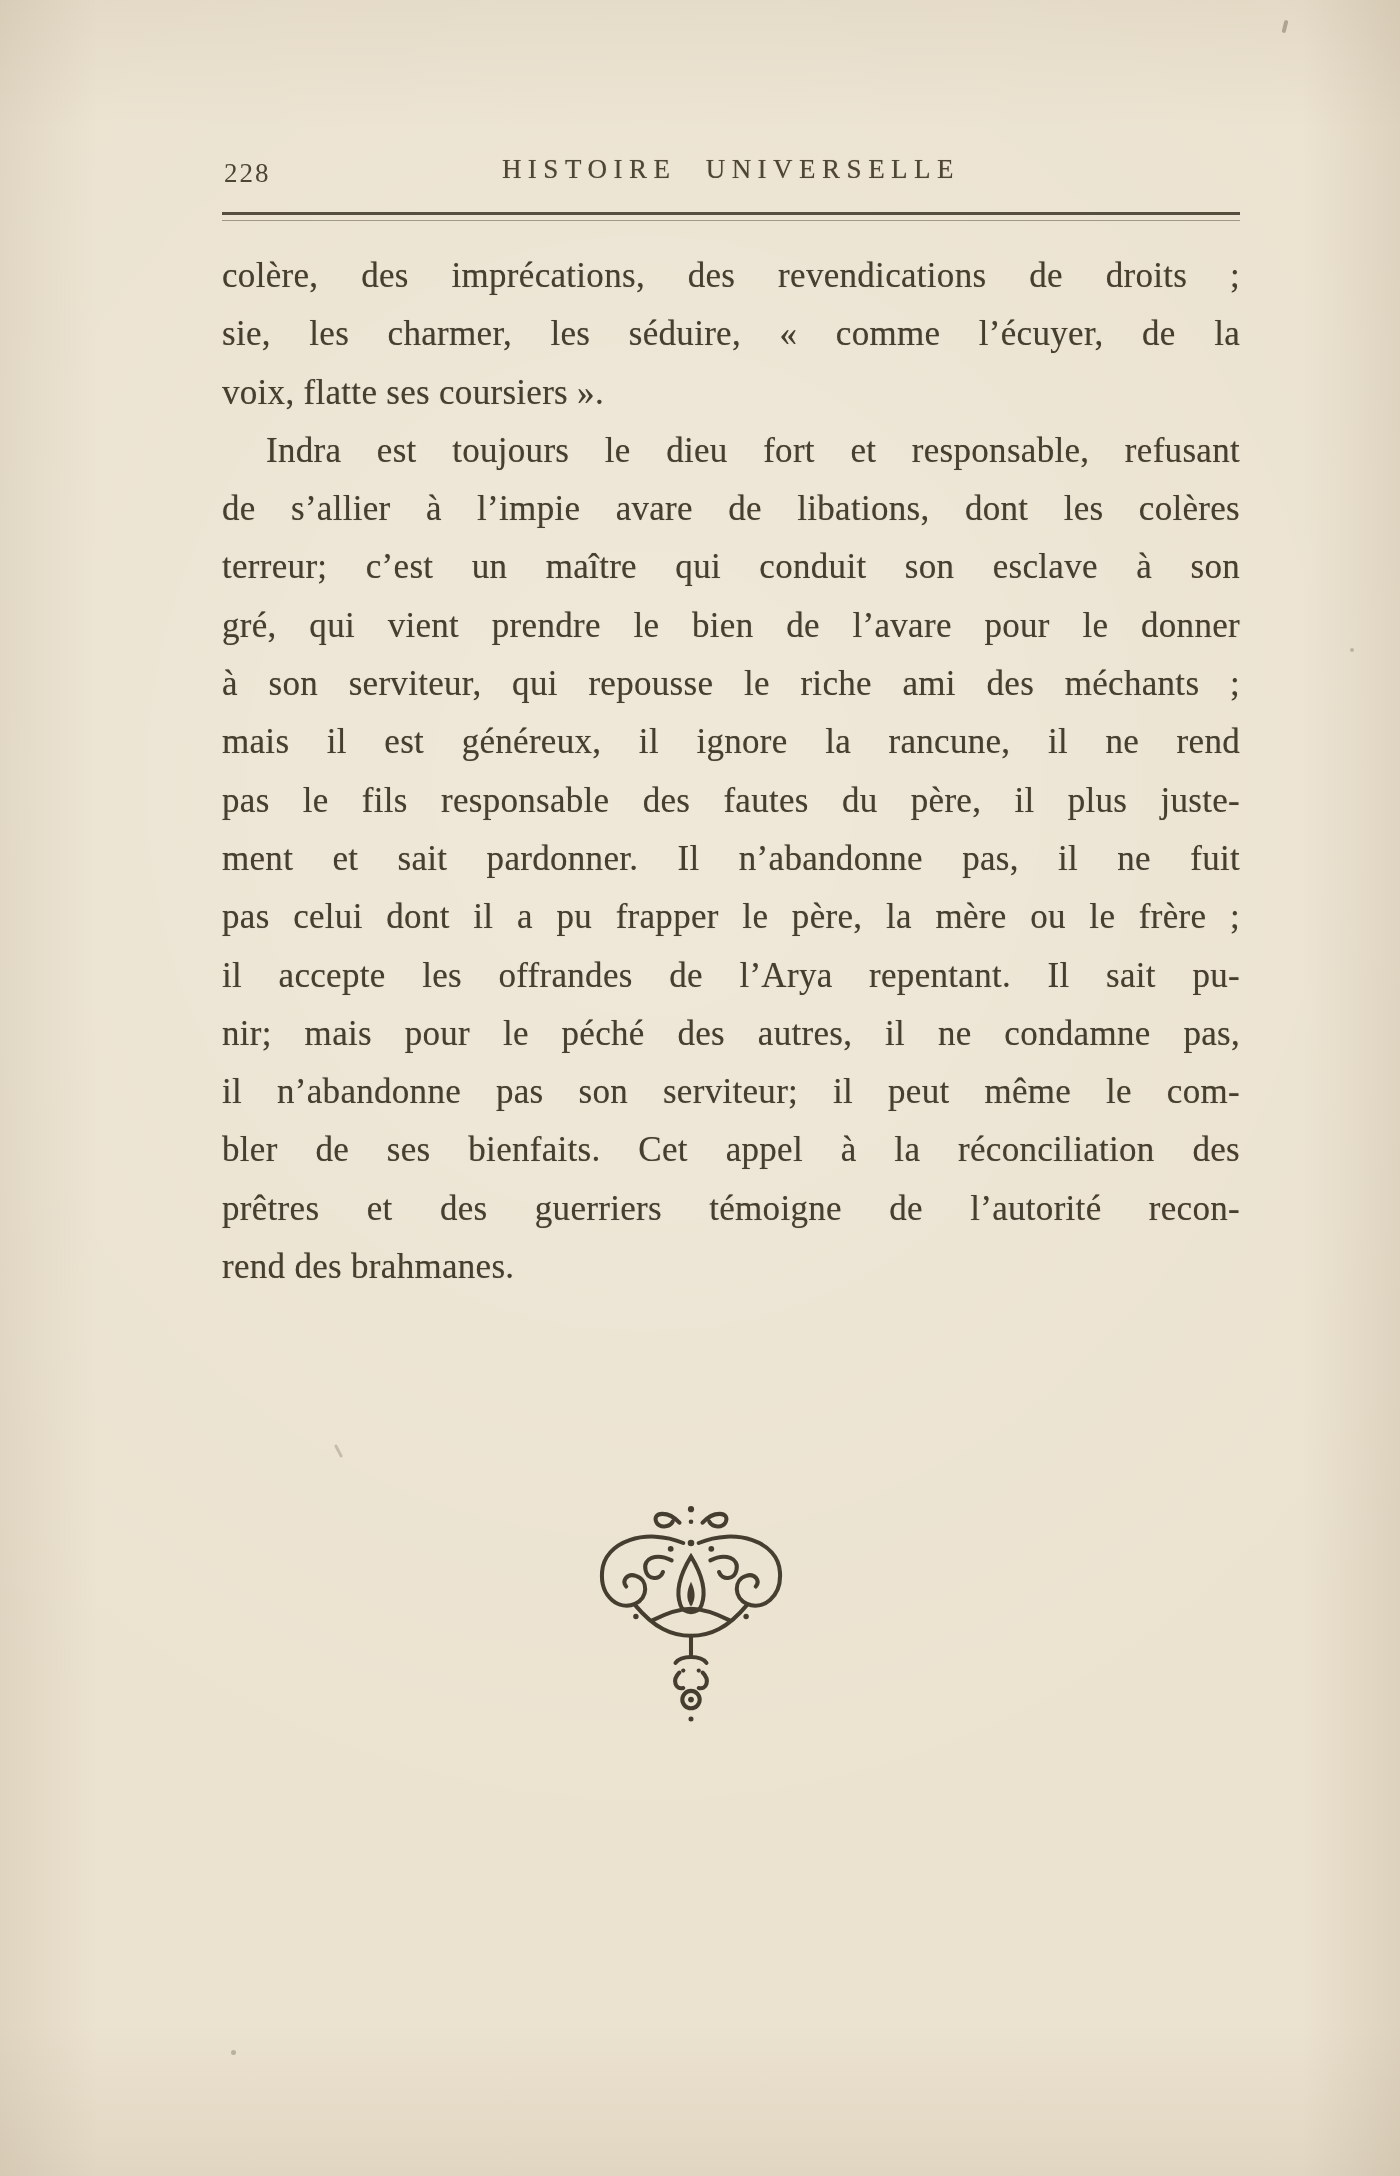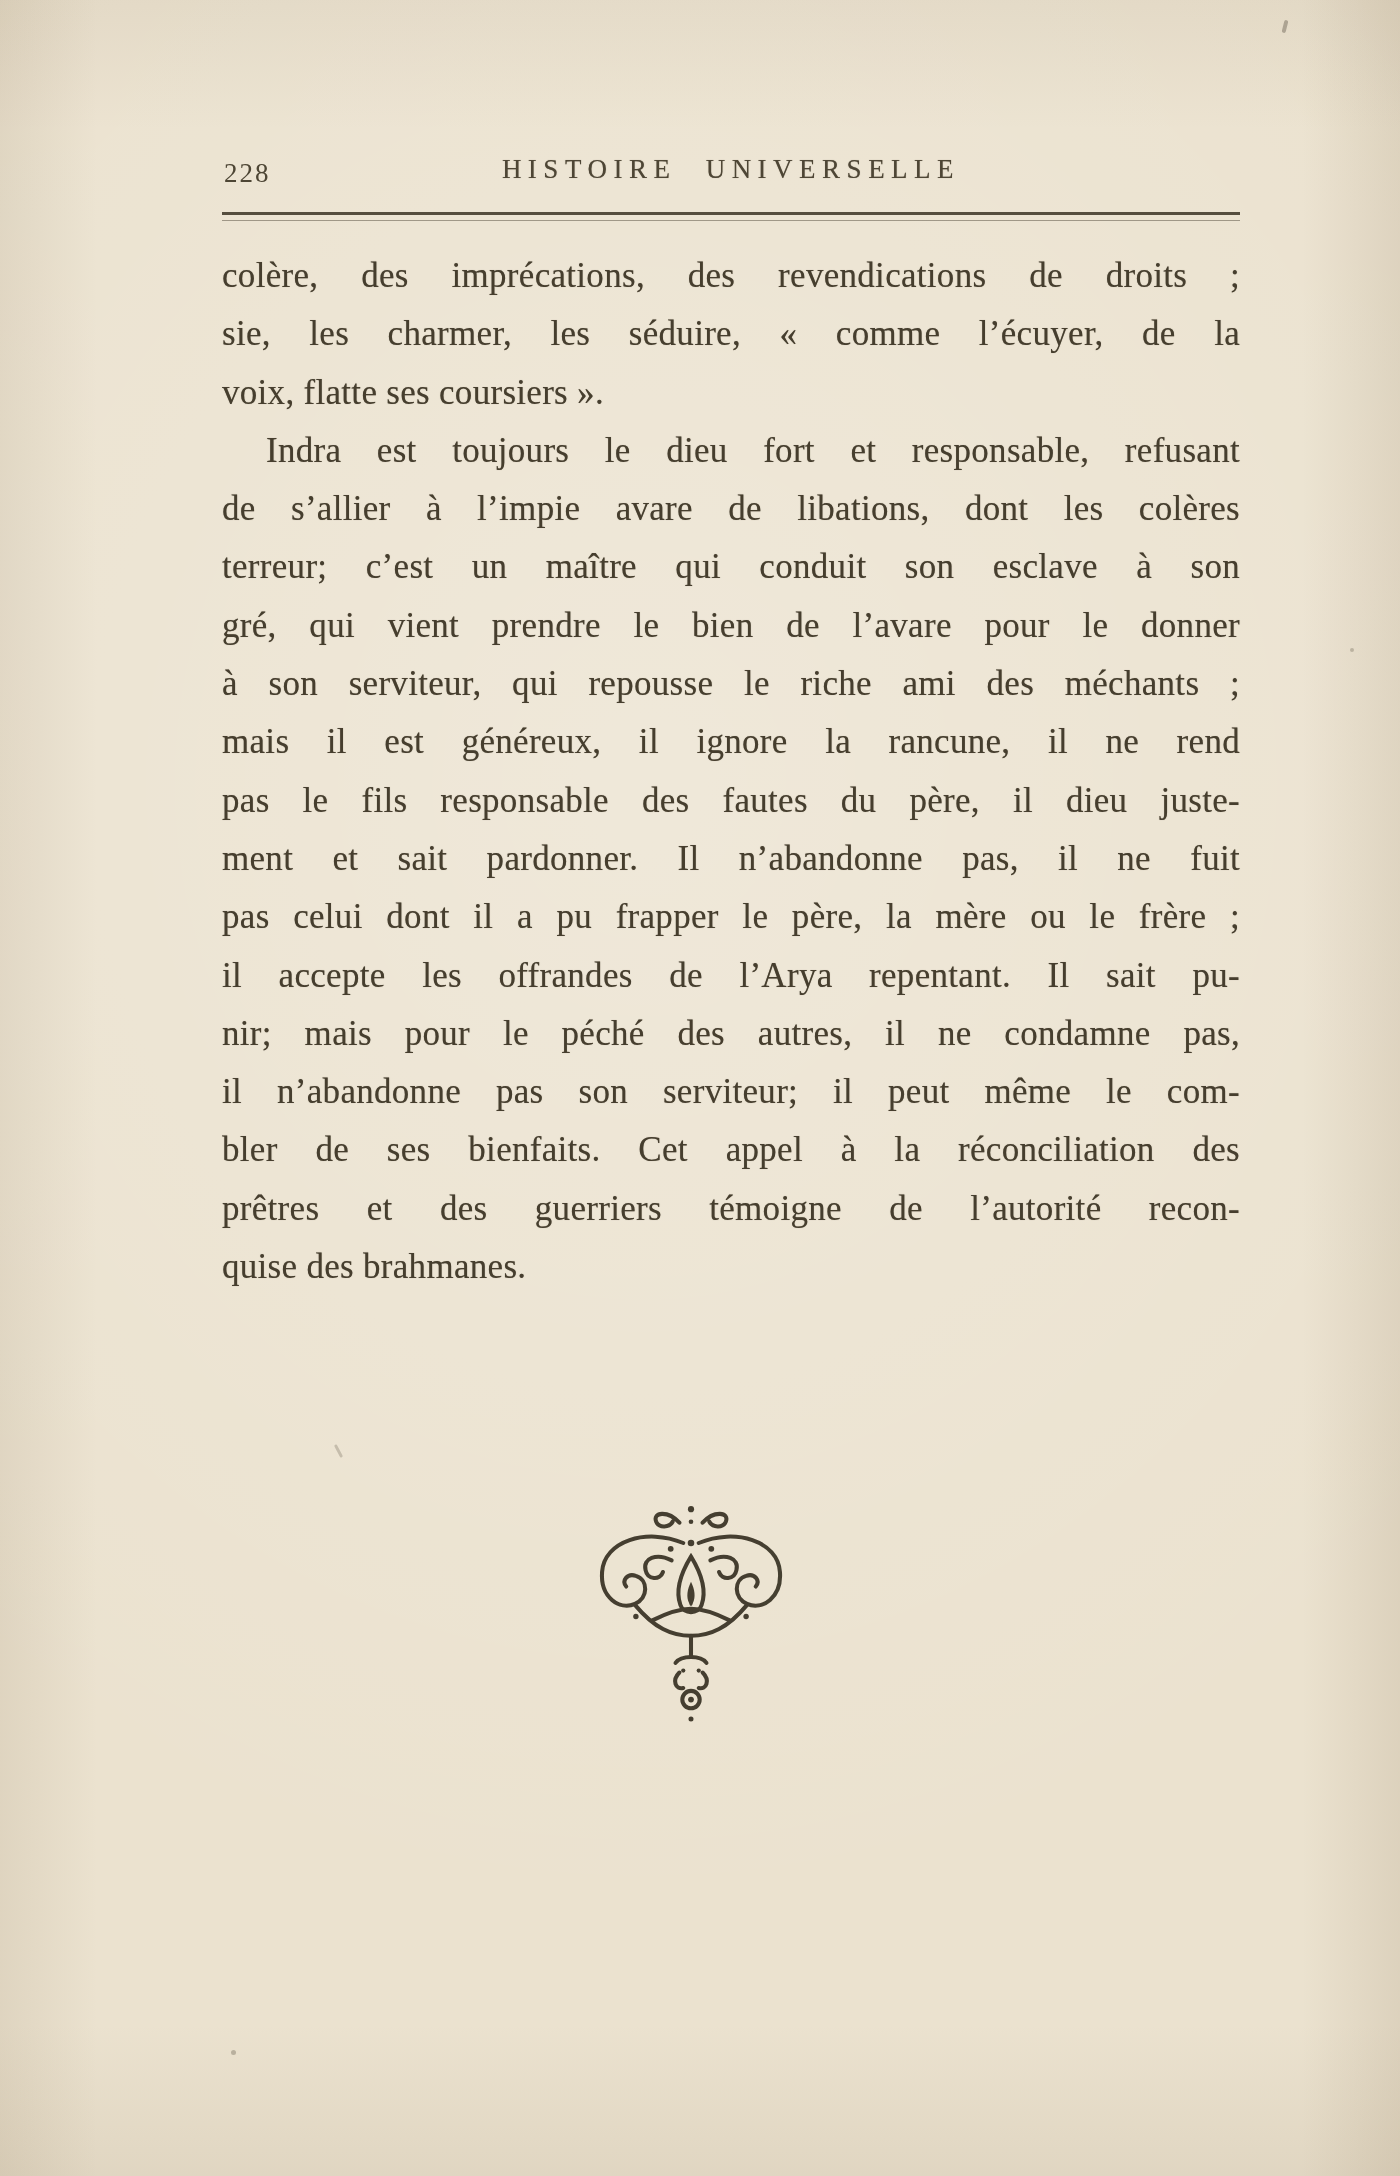--- a/index.html
+++ b/index.html
@@ -61,29 +61,29 @@
   <div class="text">
     <div class="l">colère, des imprécations, des revendications de droits ;</div>
     <div class="l">sie, les charmer, les séduire, « comme l’écuyer, de la</div>
     <div class="l pl">voix, flatte ses coursiers ».</div>
     <div class="l ind">Indra est toujours le dieu fort et responsable, refusant</div>
     <div class="l">de s’allier à l’impie avare de libations, dont les colères</div>
     <div class="l">terreur; c’est un maître qui conduit son esclave à son</div>
     <div class="l">gré, qui vient prendre le bien de l’avare pour le donner</div>
     <div class="l">à son serviteur, qui repousse le riche ami des méchants ;</div>
     <div class="l">mais il est généreux, il ignore la rancune, il ne rend</div>
-    <div class="l">pas le fils responsable des fautes du père, il dieu juste-</div>
+    <div class="l">pas le fils responsable des fautes du père, il plus juste-</div>
     <div class="l">ment et sait pardonner. Il n’abandonne pas, il ne fuit</div>
     <div class="l">pas celui dont il a pu frapper le père, la mère ou le frère ;</div>
     <div class="l">il accepte les offrandes de l’Arya repentant. Il sait pu-</div>
     <div class="l">nir; mais pour le péché des autres, il ne condamne pas,</div>
     <div class="l">il n’abandonne pas son serviteur; il peut même le com-</div>
     <div class="l">bler de ses bienfaits. Cet appel à la réconciliation des</div>
     <div class="l">prêtres et des guerriers témoigne de l’autorité recon-</div>
-    <div class="l pl">quise des brahmanes.</div>
+    <div class="l pl">rend des brahmanes.</div>
   </div>
 
   <svg class="ornament" viewBox="0 0 240 240" xmlns="http://www.w3.org/2000/svg">
     <g fill="none" stroke="#332d1f" stroke-width="4.2" stroke-linecap="round" opacity="0.9">
 
       <path d="M108,24 C96,11 80,13 84,23 C87,30 98,29 101,23"></path>
       <path d="M132,24 C144,11 160,13 156,23 C153,30 142,29 139,23"></path>
       <circle cx="120" cy="10" r="3.2" fill="#332d1f" stroke="none"></circle>
       <circle cx="120" cy="23" r="2.4" fill="#332d1f" stroke="none"></circle>
 

